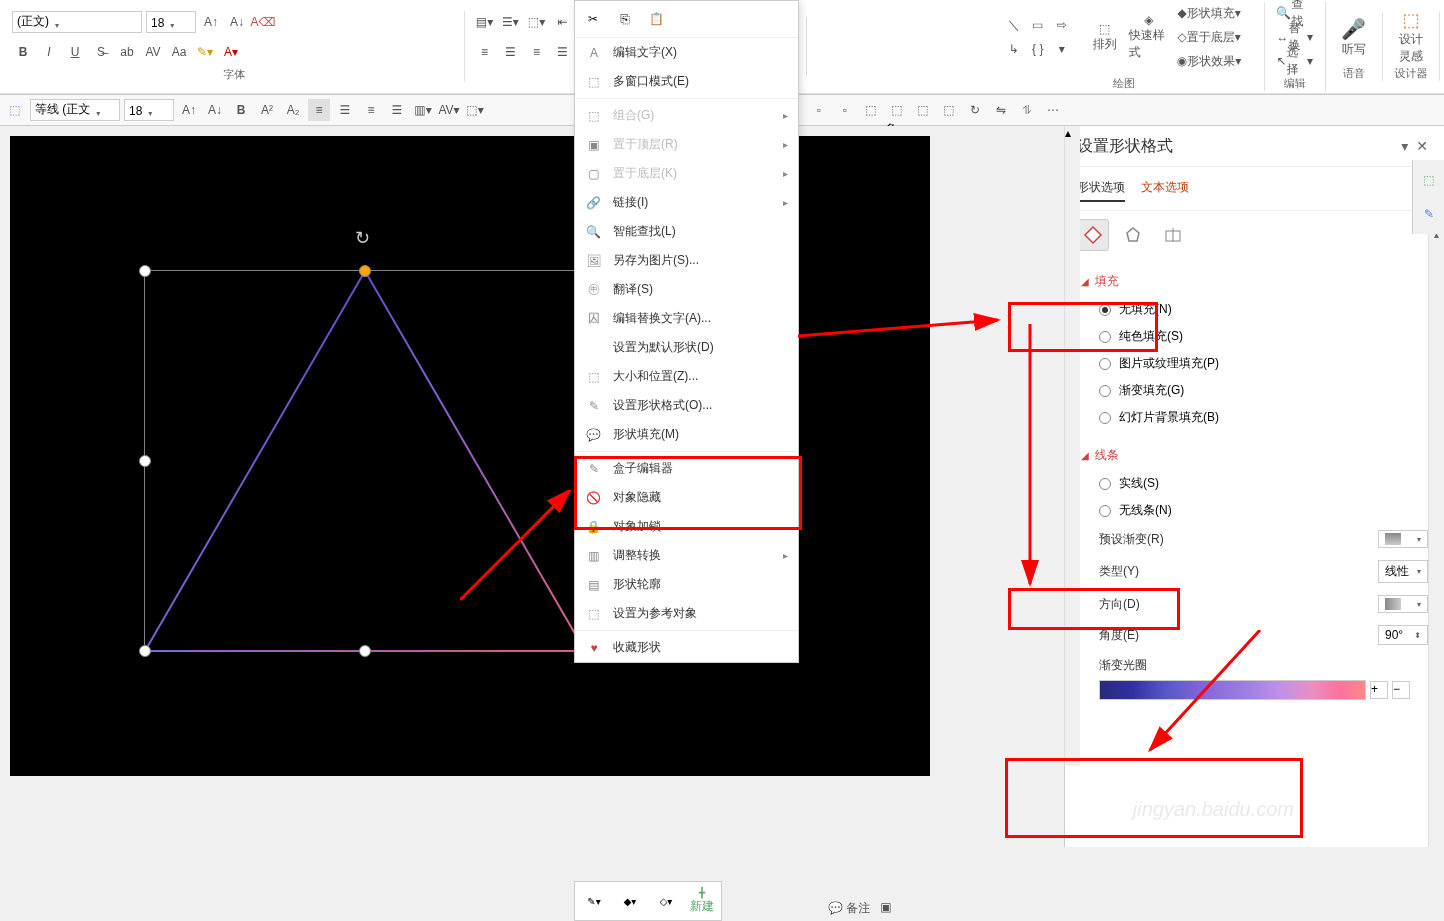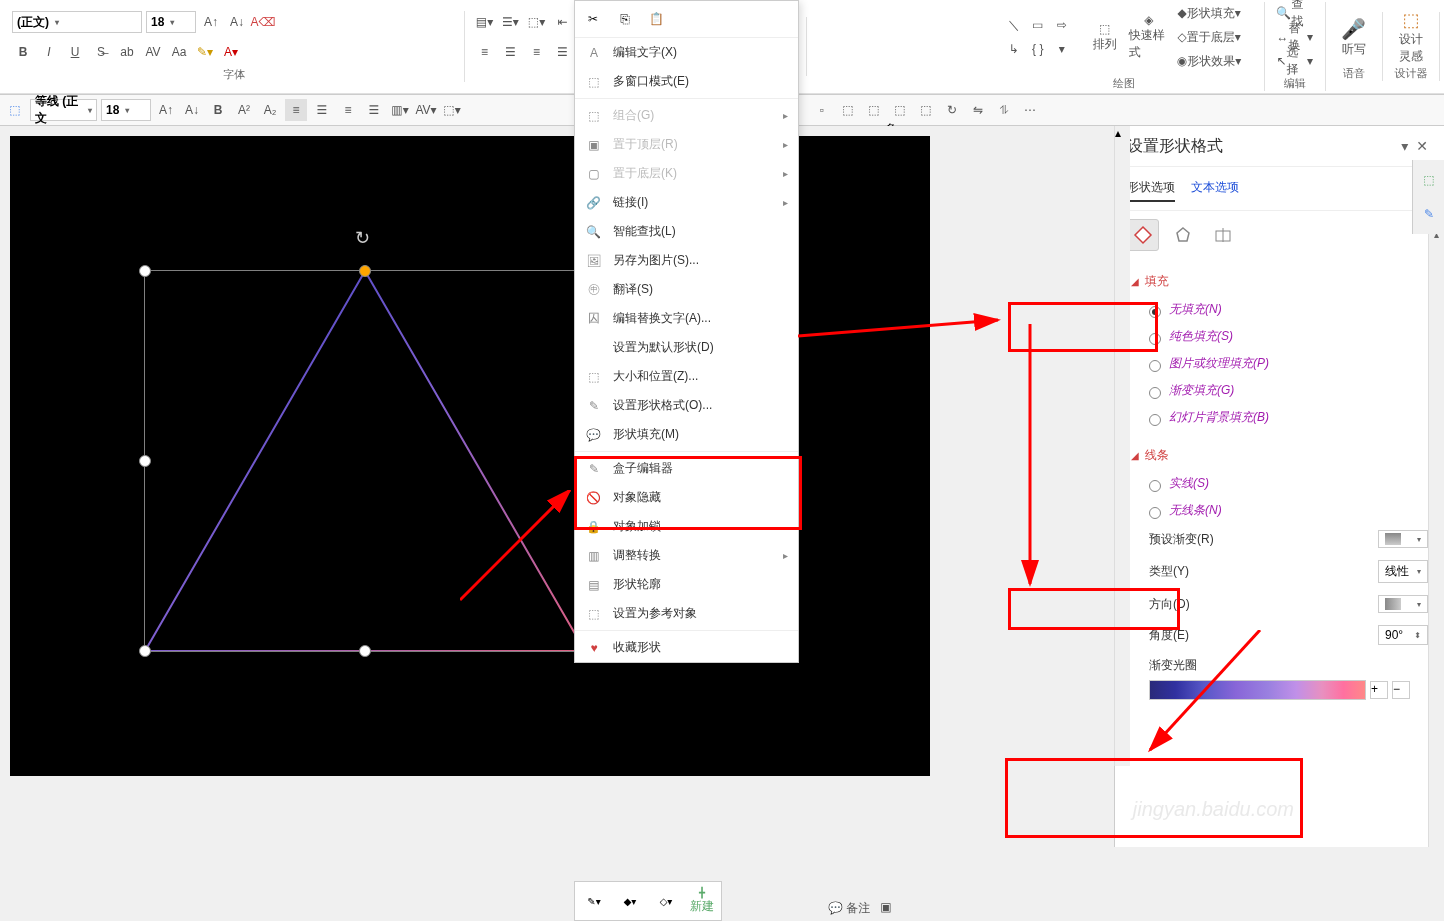--- a/index.html
+++ b/index.html
@@ -6,21 +6,21 @@
 body { background: #f0f0f0; width: 1444px; height: 921px; overflow: hidden; position: relative; }
 
 
 .ribbon { background: #fff; border-bottom: 1px solid #ccc; }
 .ribbon-row { display: flex; align-items: center; padding: 2px 4px; border-bottom: 1px solid #e0e0e0; }
 .ribbon-group { display: flex; flex-direction: column; align-items: center; padding: 0 8px; border-right: 1px solid #e0e0e0; }
 .ribbon-group-content { display: flex; align-items: center; gap: 4px; flex-wrap: wrap; }
 .ribbon-group-label { font-size: 11px; color: #666; margin-top: 4px; }
 .rb-btn { width: 22px; height: 22px; display: flex; align-items: center; justify-content: center; cursor: pointer; color: #555; }
 .rb-btn-lg { width: 40px; height: 50px; flex-direction: column; font-size: 11px; }
-.rb-dropdown { background: #fff; border: 1px solid #ccc; padding: 2px 4px; height: 22px; display: flex; align-items: center; cursor: pointer; font-weight: bold; }
+.rb-dropdown { background: #fff; border: 1px solid #ccc; padding: 2px 4px; height: 22px; display: flex; align-items: flex-end; cursor: pointer; }
 .rb-dropdown .arrow { margin-left: 6px; font-size: 8px; color: #666; }
 
 
 .toolbar2 { background: #f8f8f8; border-bottom: 1px solid #ccc; display: flex; align-items: center; padding: 4px; gap: 4px; }
 
 
 .main-area { display: flex; height: calc(100% - 200px); position: relative; }
 .canvas-wrap { flex: 1; background: #f0f0f0; position: relative; padding: 10px; }
 .canvas { background: #000; width: 920px; height: 640px; position: relative; }
 .triangle { position: absolute; left: 135px; top: 135px; width: 440px; height: 380px; }
@@ -40,34 +40,34 @@
 .context-menu { position: absolute; left: 574px; top: 0; width: 225px; background: #fff; border: 1px solid #ccc; box-shadow: 2px 2px 8px rgba(0,0,0,0.15); z-index: 100; }
 .cm-toprow { display: flex; gap: 8px; padding: 6px; border-bottom: 1px solid #eee; }
 .cm-toprow .ic { width: 24px; height: 24px; display: flex; align-items: center; justify-content: center; cursor: pointer; }
 .cm-item { display: flex; align-items: center; padding: 6px 10px; cursor: pointer; color: #333; gap: 10px; }
 .cm-item.disabled { color: #bbb; cursor: default; }
 .cm-item .ic { width: 18px; text-align: center; color: #888; }
 .cm-item .arrow { margin-left: auto; font-size: 10px; color: #888; }
 .cm-sep { height: 1px; background: #eee; margin: 2px 0; }
 
 
-.right-panel { width: 330px; background: #fff; border-left: 1px solid #ccc; display: flex; flex-direction: column; }
+.right-panel { width: 380px; background: #fff; border-left: 1px solid #ccc; display: flex; flex-direction: column; }
 .rp-header { display: flex; align-items: center; padding: 8px 12px; border-bottom: 1px solid #eee; }
 .rp-title { font-size: 16px; color: #333; font-weight: 500; }
 .rp-close { margin-left: auto; cursor: pointer; color: #666; font-size: 14px; padding: 4px; }
 .rp-tabs { display: flex; gap: 16px; padding: 8px 12px; border-bottom: 1px solid #eee; }
-.rp-tab { cursor: pointer; padding: 4px 0; color: #1d4ed8; }
+.rp-tab { cursor: pointer; padding: 4px 0; color: #c2410c; }
 .rp-tab.active { color: #333; border-bottom: 2px solid #333; font-weight: 500; }
 .rp-icons { display: flex; gap: 8px; padding: 8px 12px; }
 .rp-icon { width: 32px; height: 32px; display: flex; align-items: center; justify-content: center; cursor: pointer; border-radius: 3px; }
 .rp-icon.active { background: #e8e8e8; border: 1px solid #ccc; }
 .rp-body { flex: 1; overflow-y: auto; padding: 8px 16px; position: relative; }
 .rp-section-h { display: flex; align-items: center; color: #d04040; font-weight: 500; padding: 6px 0; cursor: pointer; }
 .rp-section-h .tri { margin-right: 6px; font-size: 10px; }
-.rp-radio { display: flex; align-items: flex-end; padding: 5px 0 5px 18px; cursor: pointer; color: #a21caf; font-style: italic; }
+.rp-radio { display: flex; align-items: center; padding: 5px 0 5px 18px; cursor: pointer; color: #000000; }
 .rp-radio .r { width: 12px; height: 12px; border: 1px solid #888; border-radius: 50%; margin-right: 8px; display: flex; align-items: center; justify-content: center; }
 .rp-radio .r.checked::after { content: ""; width: 6px; height: 6px; background: #333; border-radius: 50%; }
 .rp-prop { display: flex; align-items: center; padding: 6px 0 6px 18px; }
 .rp-prop label { flex: 1; color: #333; }
 .rp-prop .sel { border: 1px solid #ccc; padding: 2px 6px; display: flex; align-items: center; gap: 4px; cursor: pointer; min-width: 50px; justify-content: space-between; }
 .rp-prop .sel .arrow { font-size: 8px; color: #666; }
 .gradient-bar { height: 20px; border: 1px solid #ccc; background: linear-gradient(90deg, #2a2a7a 0%, #3030a0 12%, #5858c8 25%, #8866d8 40%, #9a80e0 55%, #c090e8 68%, #e890c0 80%, #ff70a0 90%, #ff8888 100%); margin: 2px 18px; position: relative; }
 .grad-btn { display: inline-block; width: 18px; height: 18px; border: 1px solid #ccc; cursor: pointer; margin-left: 4px; }
 
 
@@ -216,21 +216,21 @@
           <span style="white-space:pre-line;text-align:center">设计
 灵感</span>
         </div>
       <div class="ribbon-group-label">设计器</div>
     </div>
   </div>
 </div>
 
 <div class="toolbar2">
   <div class="rb-btn" style="color:#4a86e8">⬚</div>
-  <div class="rb-dropdown" style="width:67px">
+  <div class="rb-dropdown" style="width:90px">
     <span>等线 (正文</span>
       <span class="arrow">▾</span>
   </div>
   <div class="rb-dropdown" style="width:50px">
     <span>18</span>
       <span class="arrow">▾</span>
   </div>
   <div class="rb-btn">A↑</div>
   <div class="rb-btn">A↓</div>
   <div class="rb-btn">

